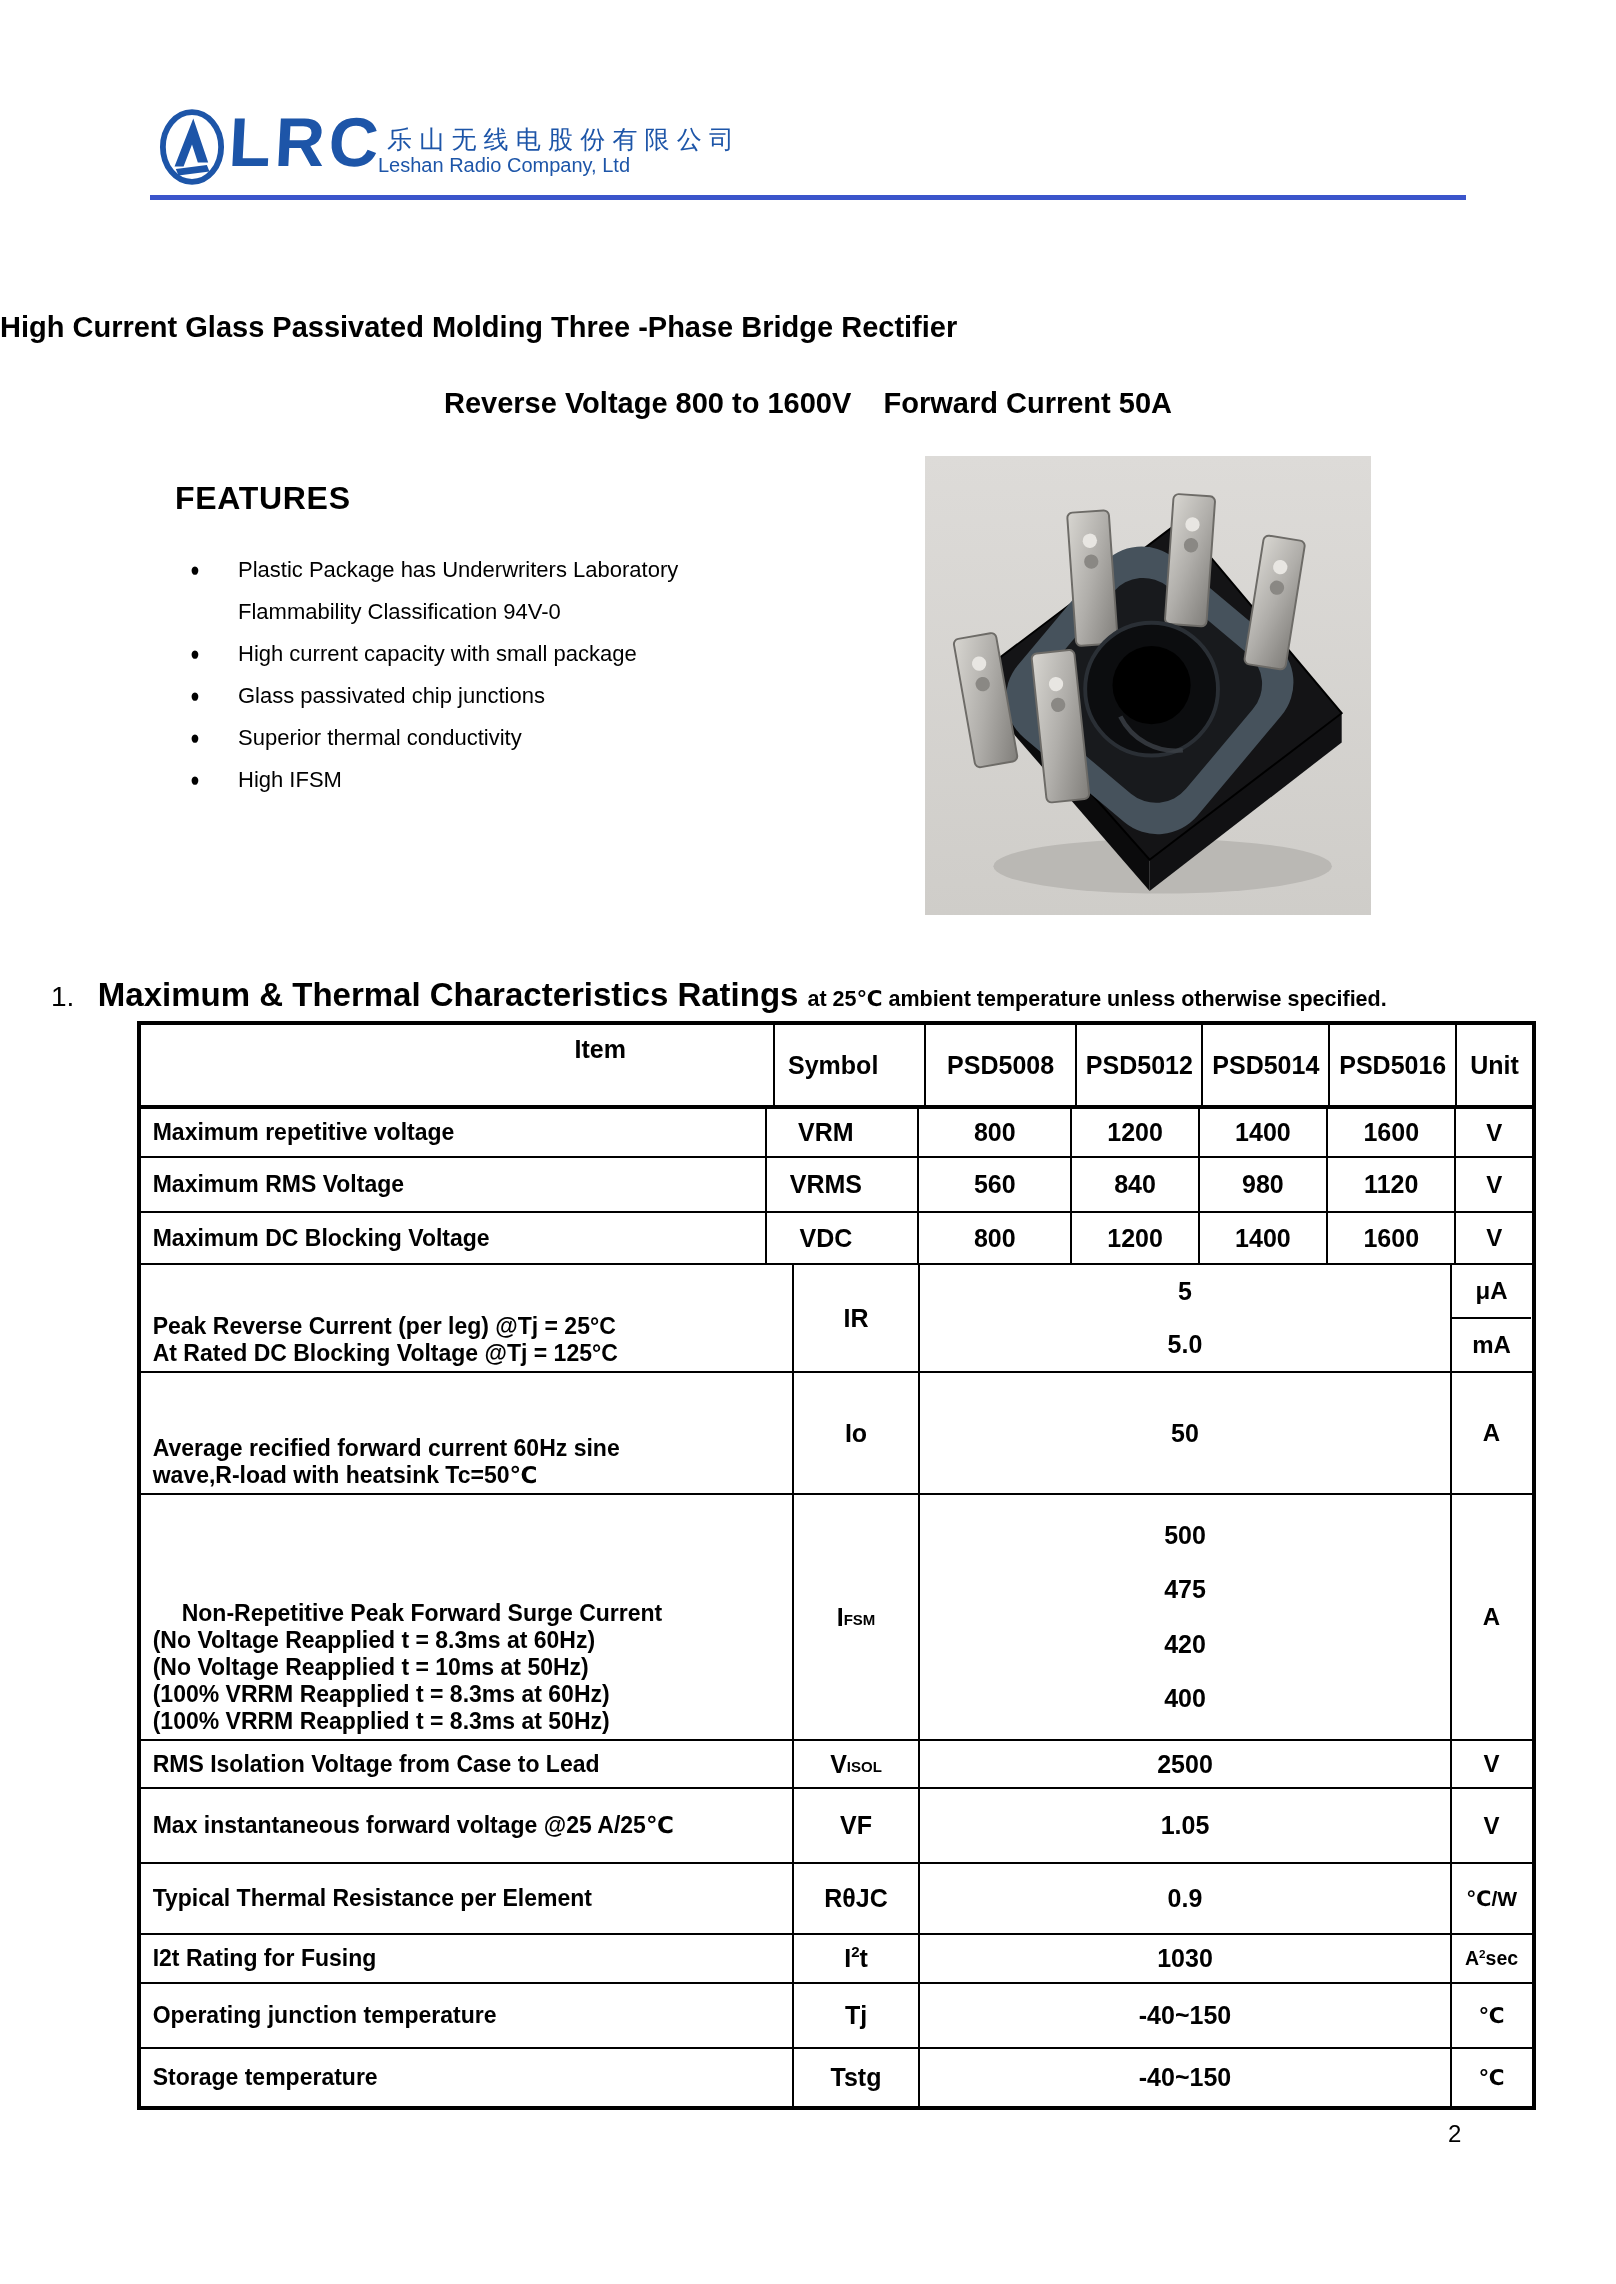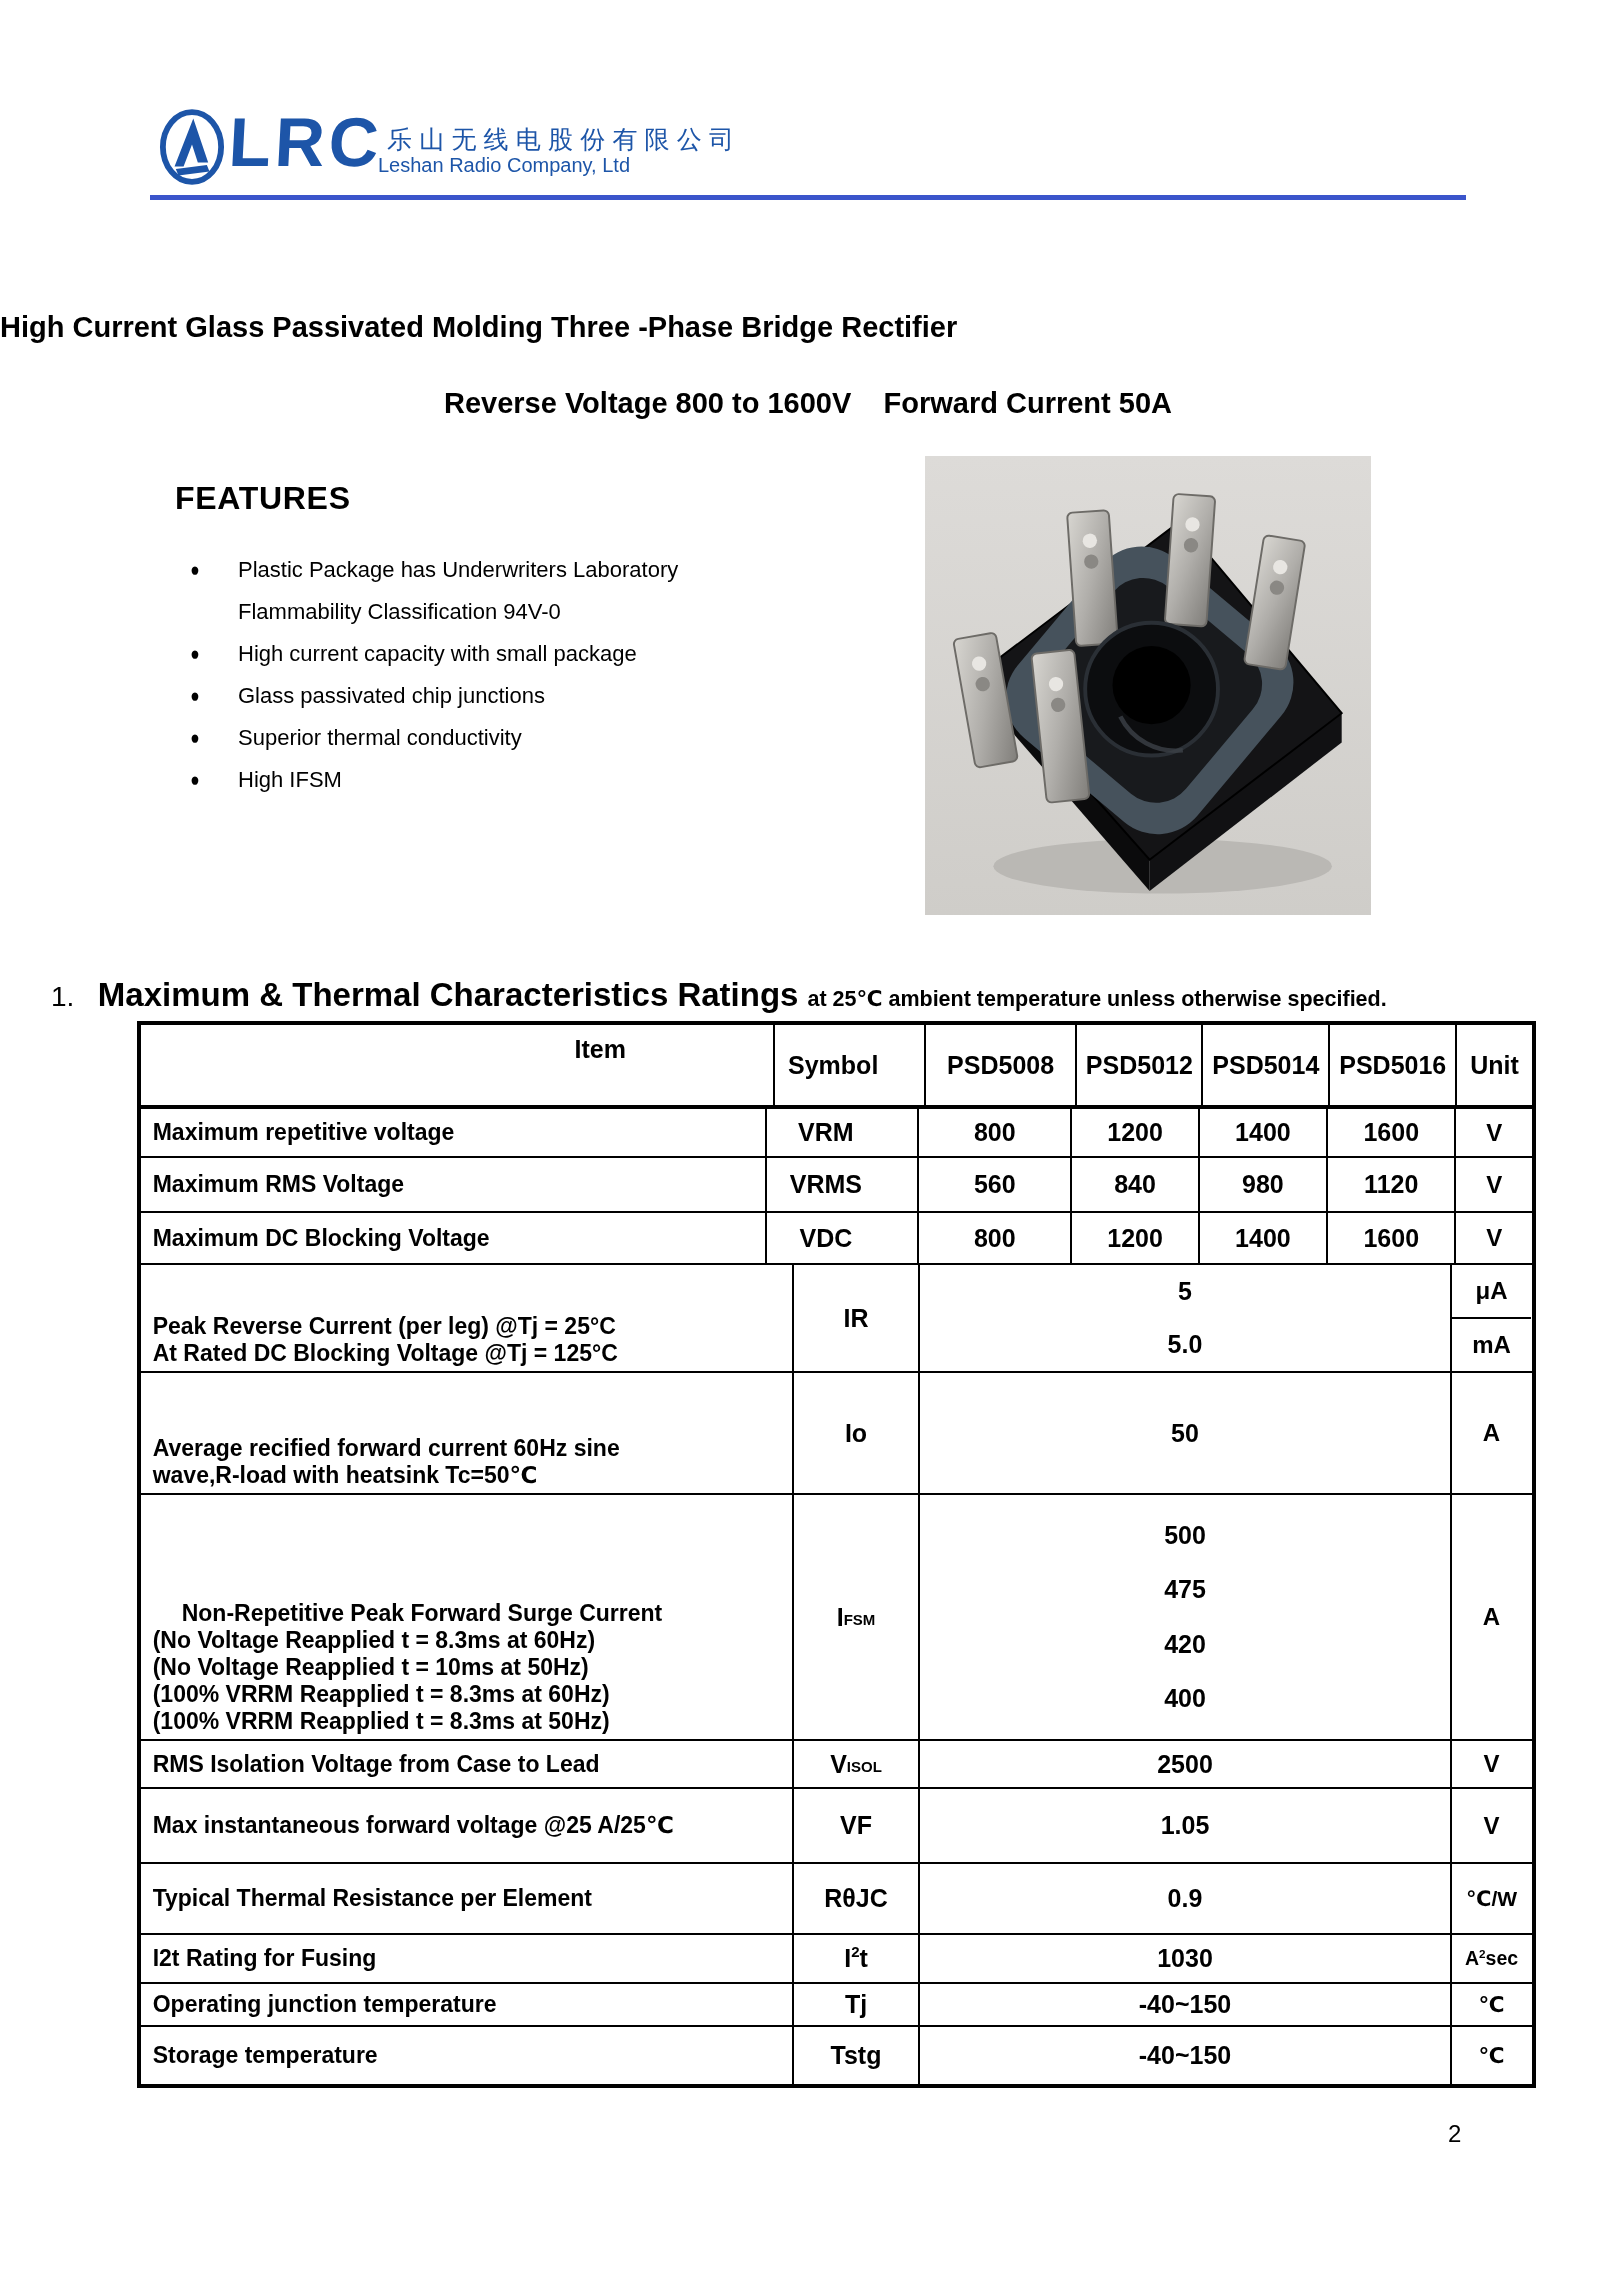--- a/index.html
+++ b/index.html
@@ -379,21 +379,21 @@
       <div class="td c-merge">
           <span>1030</span>
         </div>
       <div class="td c-unit" style="font-size:19.5px">
         <span>A</span>
           <sup>2</sup>
           <span>sec</span>
       </div>
     </div>
 
-    <div class="tr" style="height:43px">
+    <div class="tr" style="height:65px">
       <div class="td c-item">
           <span>Operating junction temperature</span>
         </div>
       <div class="td c-sym">
           <span>Tj</span>
         </div>
       <div class="td c-merge">
           <span>-40~150</span>
         </div>
       <div class="td c-unit" style="font-size:21.5px">

